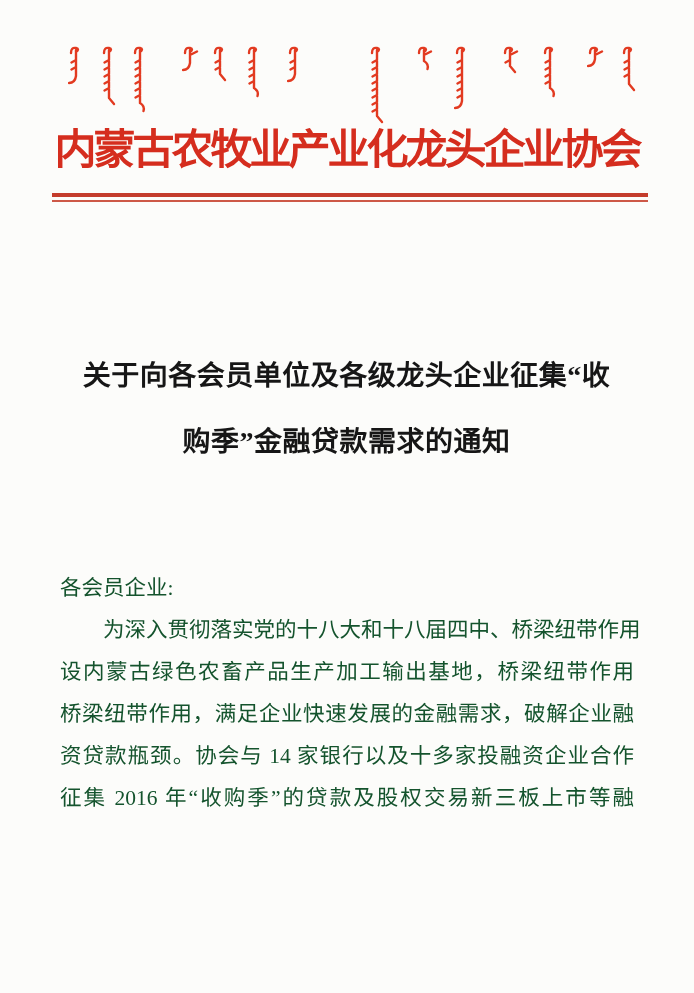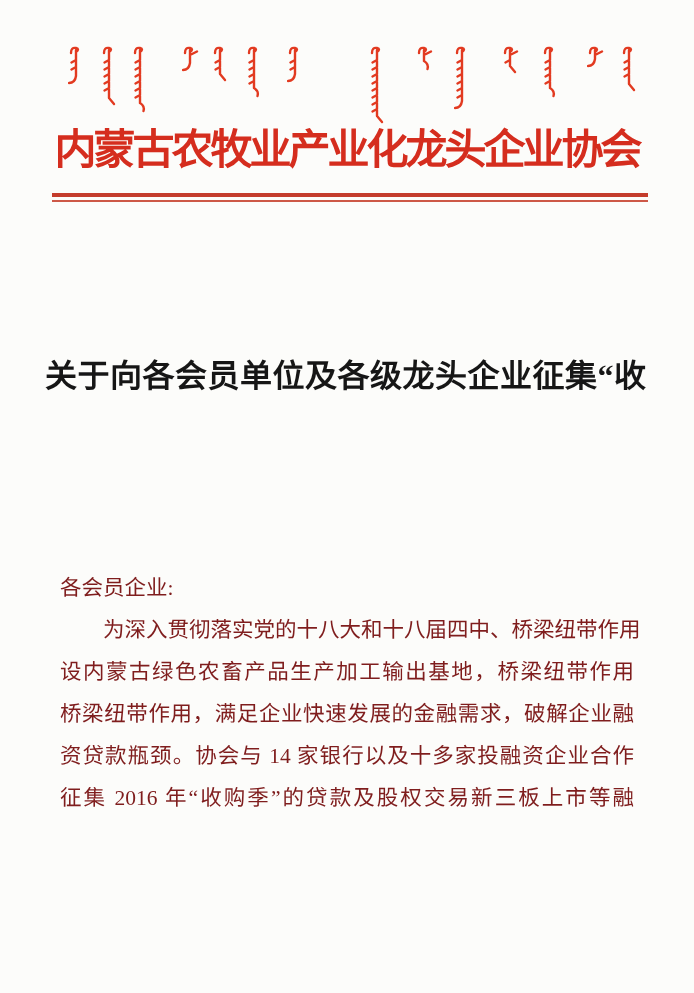--- a/index.html
+++ b/index.html
@@ -25,22 +25,23 @@
     letter-spacing:-3px;
     white-space:nowrap;
   }
   
   .rule-wrap { position:absolute; top:193px; left:52px; right:46px; }
   .rule-thick { height:4px; }
   .rule-thin  { height:2px; margin-top:3px; }
   
   .notice-title {
     position:absolute; top:343px; left:45px; right:46px;
+    text-align:center;
     font-weight:700;
-    font-size:32px; line-height:66px;
+    font-size:28px; line-height:66px;
     letter-spacing:0.5px;
     white-space:nowrap;
   }
   .notice-title .t-line { height:66px; }
   
   .body-block {
     position:absolute; top:567px; left:60px; width:574px;
     font-size:21.5px; line-height:42px;
     font-weight:400;
   }
@@ -105,23 +106,24 @@
 
   <div class="org-name" style="color: rgb(213, 45, 30);">内蒙古农牧业产业化龙头企业协会</div>
 
   <div class="rule-wrap">
     <div class="rule-thick" style="background: rgb(196, 60, 44);"></div>
     <div class="rule-thin" style="background: rgb(205, 88, 71);"></div>
   </div>
 
   <div class="notice-title" style="color: rgb(22, 22, 22);">
     <div class="t-line">关于向各会员单位及各级龙头企业征集“收</div>
+    <div class="t-line">购季”金融贷款需求的通知</div>
   </div>
 
-  <div class="body-block" style="color: #7f1d1d;">
+  <div class="body-block" style="color: #14532d;">
     <div class="salutation">各会员企业:</div>
     <div>
         <div class="bline indent">为深入贯彻落实党的十八大和十八届四中、桥梁纽带作用</div>
         <div class="bline">设内蒙古绿色农畜产品生产加工输出基地，桥梁纽带作用</div>
         <div class="bline">桥梁纽带作用，满足企业快速发展的金融需求，破解企业融</div>
         <div class="bline">资贷款瓶颈。协会与 14 家银行以及十多家投融资企业合作</div>
         <div class="bline">征集 2016 年“收购季”的贷款及股权交易新三板上市等融</div>
       </div>
   </div>
 

